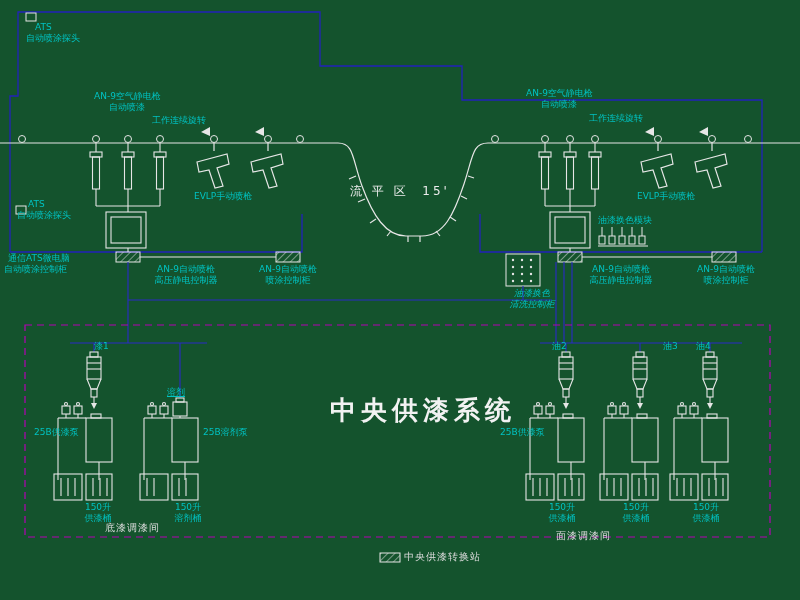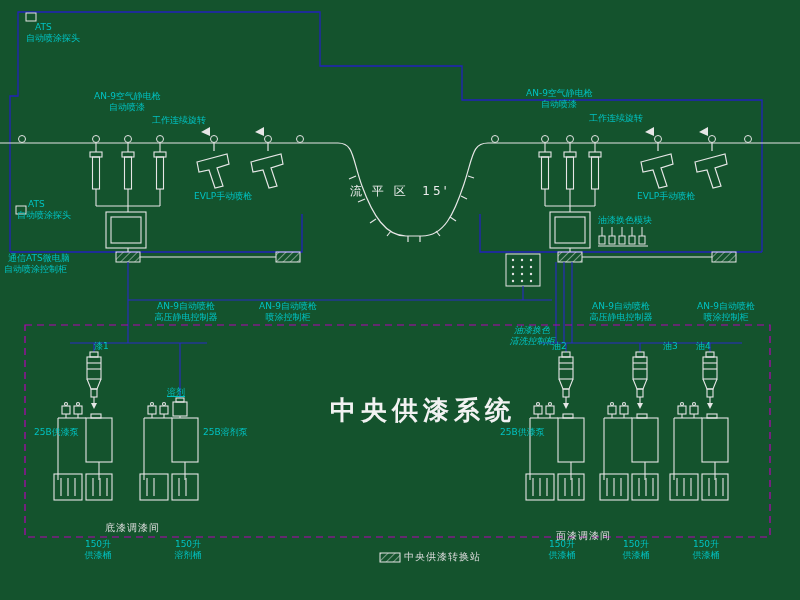--- a/index.html
+++ b/index.html
@@ -1,21 +1,21 @@
 <!DOCTYPE html>
 <html><head>
 <meta charset="utf-8">
 <style>
   html,body{margin:0;padding:0;background:#000;}
   .stage{position:relative;width:800px;height:600px;background:#14532d;overflow:hidden;
          font-family:"DejaVu Sans",sans-serif;}
   .stage svg{position:absolute;left:0;top:0;}
   .lab{position:absolute;color:#00c2c2;font-size:9px;line-height:11px;white-space:nowrap;}
   .lab span{display:block;}
-  .center{text-align:center;margin-top:37px;}
+  .center{text-align:center;}
   .lev{font-size:12px;letter-spacing:3px;color:#ececec;white-space:pre;}
   .title{font-size:26px;letter-spacing:5px;color:#f2f2f2;font-weight:bold;}
   .room{font-size:10px;letter-spacing:1px;color:#dcdcdc;}
 </style>
 </head>
 <body>
 
 <div class="stage">
 
 <svg width="800" height="600" viewBox="0 0 800 600">

